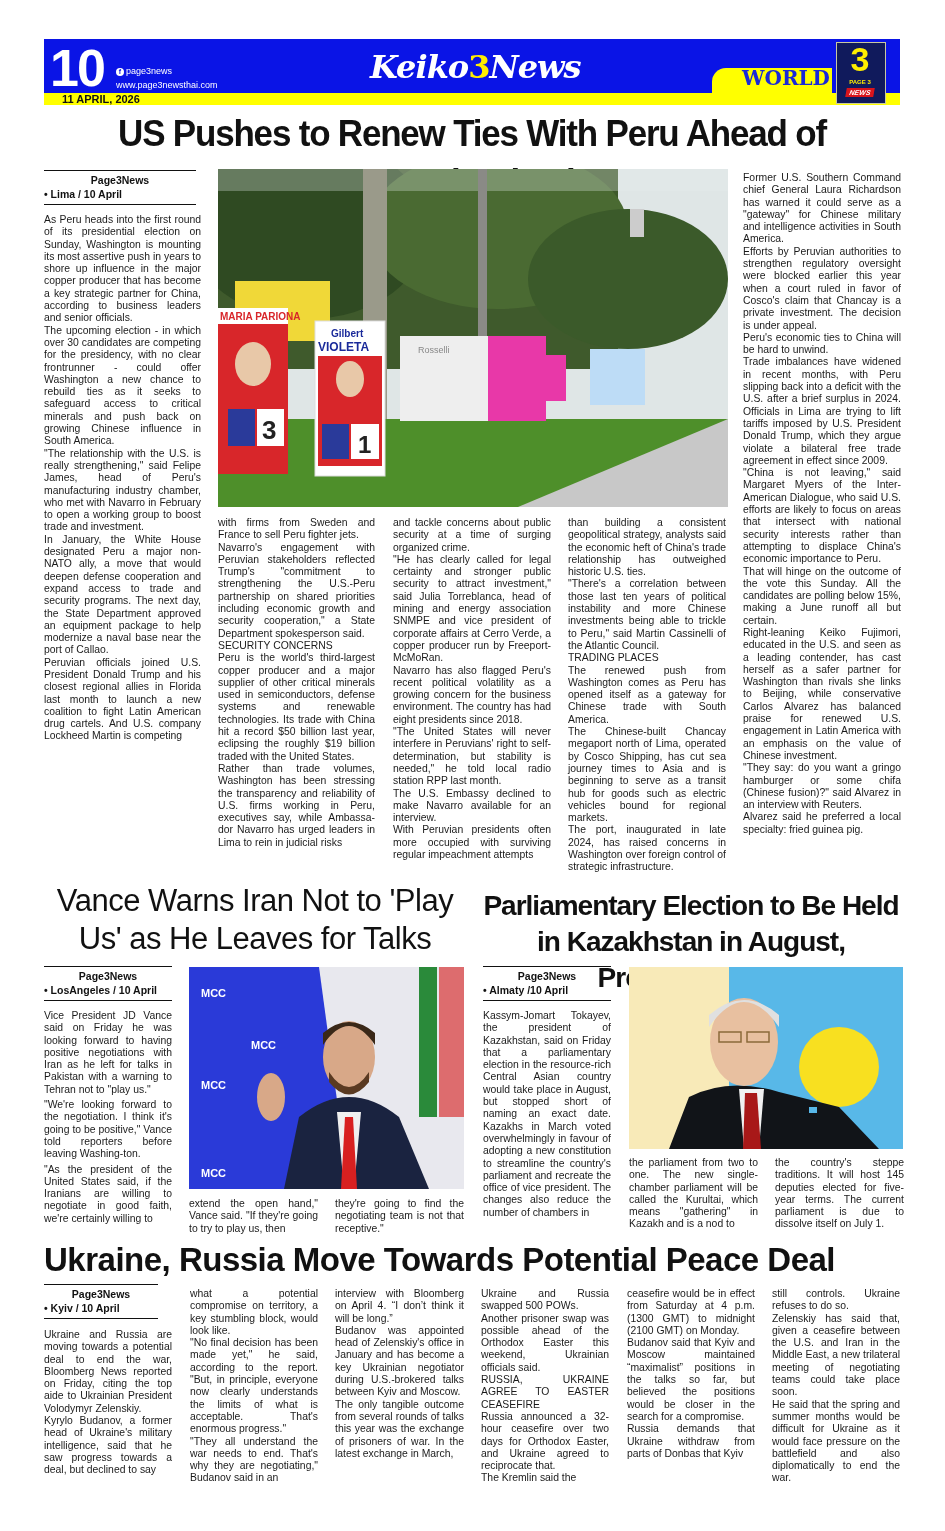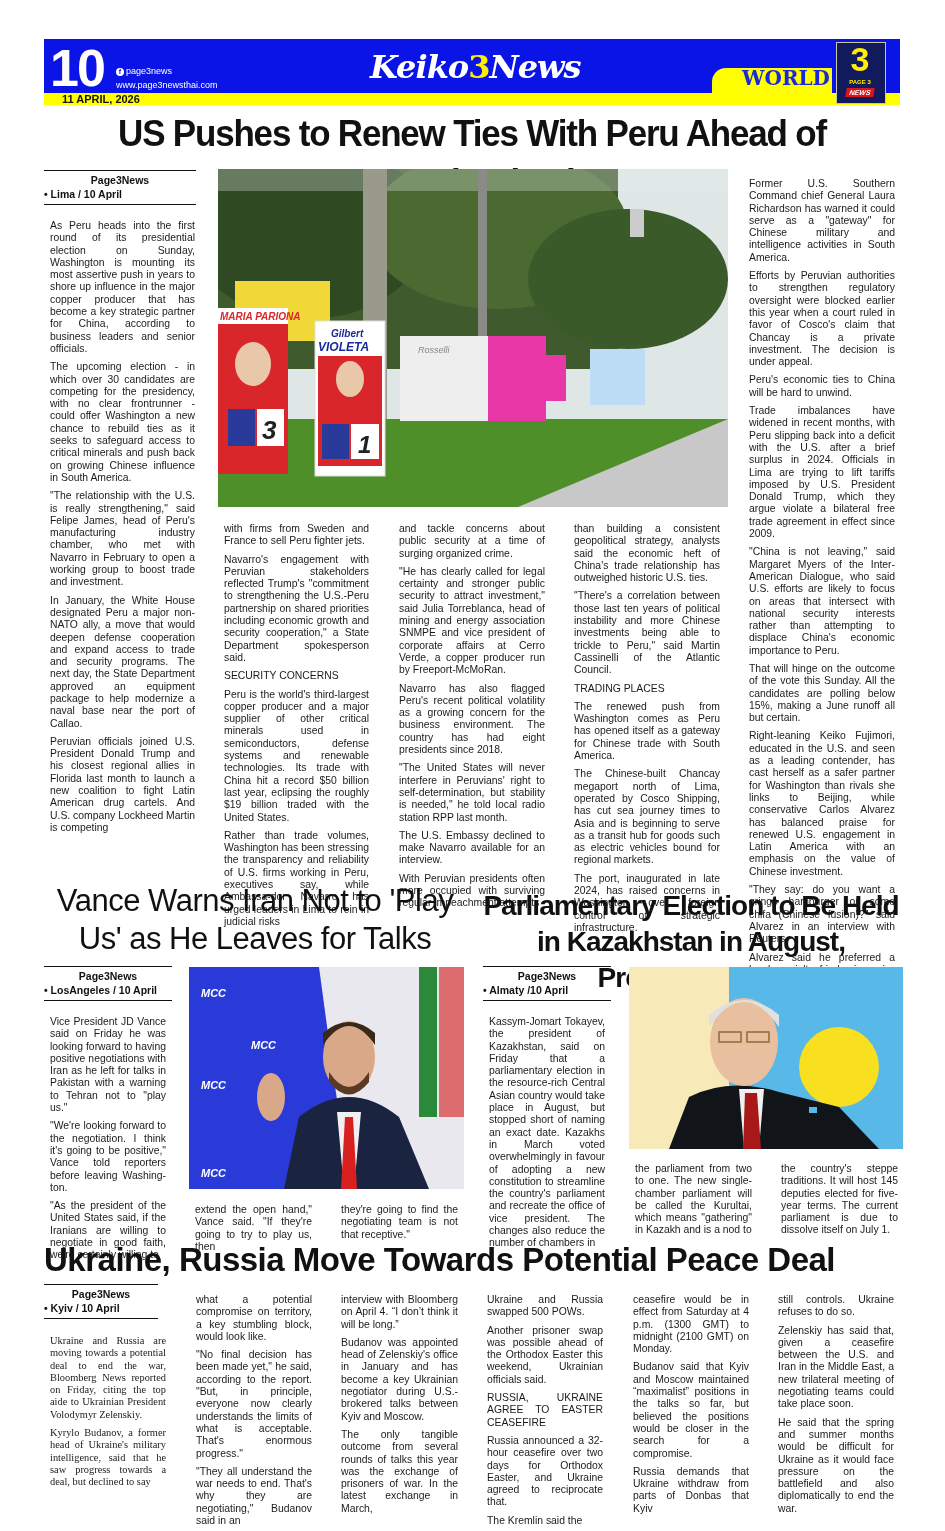--- a/index.html
+++ b/index.html
@@ -28,24 +28,24 @@
   .h-kaz { left: 476px; top: 888px; width: 430px; text-align: center; font-size: 28px; line-height: 36px; font-weight: bold; letter-spacing: -1px; }
   .h-ukr { left: 44px; top: 1240px; width: 856px; text-align: left; font-size: 33px; line-height: 40px; font-weight: bold; letter-spacing: -0.5px; }
 
   
   .byline { border-top: 1.5px solid #111; border-bottom: 1.5px solid #111; font-size: 10.5px; font-weight: bold; line-height: 14px; padding: 2px 0 3px; }
   .byline .src { text-align: center; }
   .byline .loc { padding-left: 0; }
 
   
   .col { font-size: 10.4px; line-height: 12.3px; text-align: justify; color: #1a1a1a; }
-  .col p { margin: 6px; }
-
-  
-  .photo { overflow: hidden; font-style: italic; }
+  .col p { margin: 0; }
+
+  
+  .photo { overflow: hidden; }
 </style>
 </head>
 <body>
 
 <div class="abs masthead"></div>
 <div class="abs mh-yellow"></div>
 <div class="abs page-num">10</div>
 <div class="abs social">
   <div><span class="fb">f</span><span>page3news</span></div>
   <div>www.page3newsthai.com</div>
@@ -217,21 +217,21 @@
 <div class="abs col" style="left:775px; top:1157px; width:129px;">
   <p>the country's steppe traditions. It will host 145 deputies elected for five-year terms. The current parliament is due to dissolve itself on July 1.</p>
 </div>
 
 <div class="abs h-ukr">Ukraine, Russia Move Towards Potential Peace Deal</div>
 
 <div class="abs byline" style="left:44px; top:1284px; width:114px;">
   <div class="src">Page3News</div>
   <div class="loc">• Kyiv /  10 April</div>
 </div>
-<div class="abs col" style="left:44px; top:1329px; width:128px;font-family:Liberation Serif, serif;">
+<div class="abs col" style="left:44px; top:1329px; width:128px;">
   <p>Ukraine and Russia are moving towards a potential deal to end the war, Bloomberg News reported on Friday, citing the top aide to Ukrainian President Volodymyr Zelenskiy.</p>
   <p>Kyrylo Budanov, a former head of Ukraine's military intelligence, said that he saw progress towards a deal, but declined to say</p>
 </div>
 <div class="abs col" style="left:190px; top:1288px; width:128px;">
   <p>what a potential compromise on territory, a key stumbling block, would look like.</p>
   <p>"No final decision has been made yet," he said, according to the report. "But, in principle, everyone now clearly understands the limits of what is acceptable. That's enormous progress."</p>
   <p>"They all understand the war needs to end. That's why they are negotiating," Budanov said in an</p>
 </div>
 <div class="abs col" style="left:335px; top:1288px; width:129px;">
   <p>interview with Bloomberg on April 4. “I don’t think it will be long.”</p>

